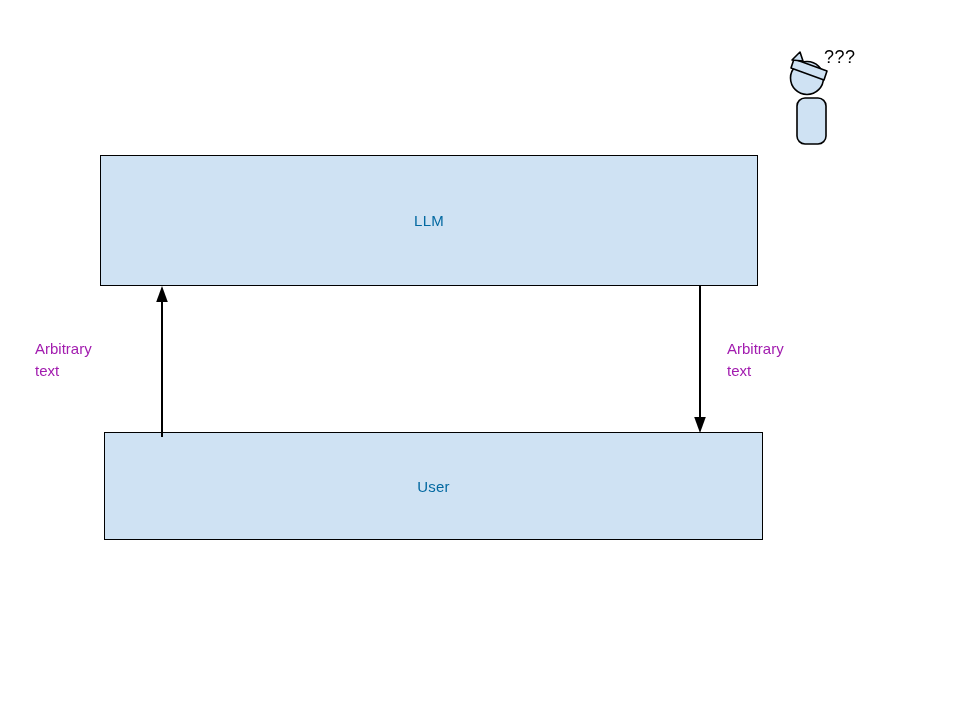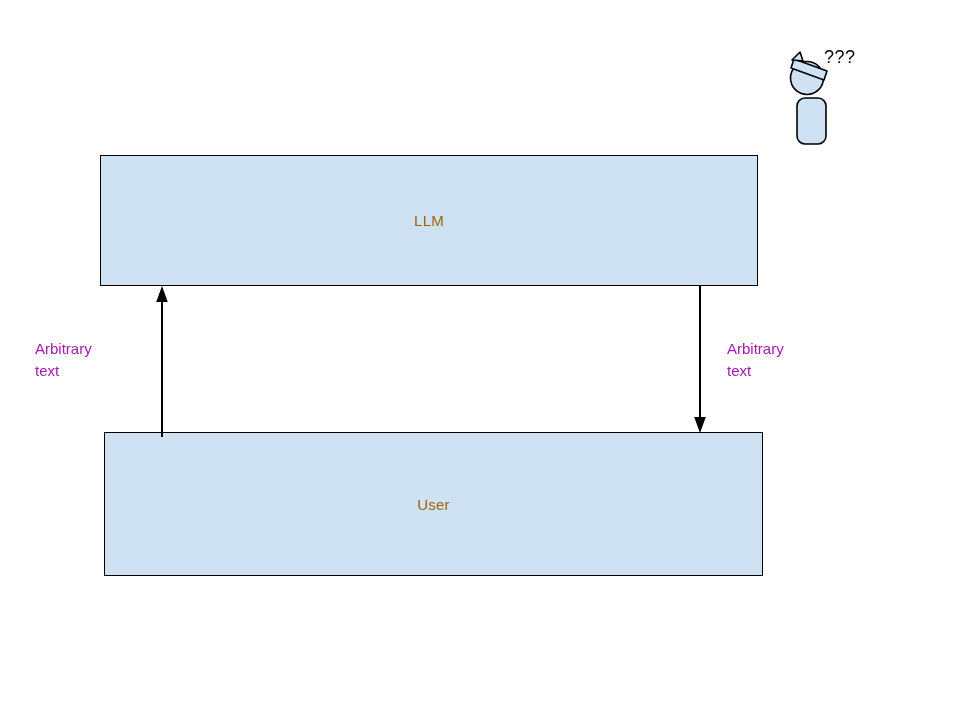--- a/index.html
+++ b/index.html
@@ -27,25 +27,25 @@
   .box-llm {
     left: 100px;
     top: 155px;
     width: 658px;
     height: 131px;
   }
   .box-user {
     left: 104px;
     top: 432px;
     width: 659px;
-    height: 144px;
+    height: 108px;
   }
   .shape-label {
     font-size: 15px;
-    color: #a16207;
+    color: #0369a1;
     letter-spacing: 0.2px;
   }
   .arrow-layer {
     position: absolute;
     left: 0;
     top: 0;
     width: 960px;
     height: 720px;
     pointer-events: none;
   }

